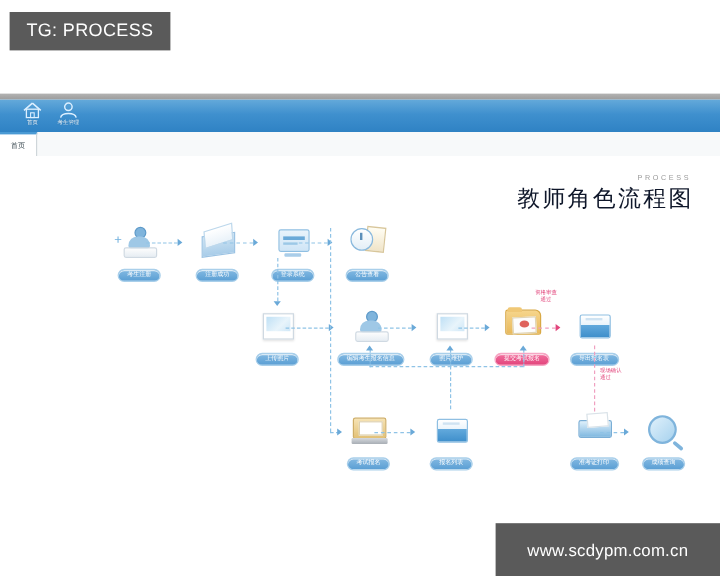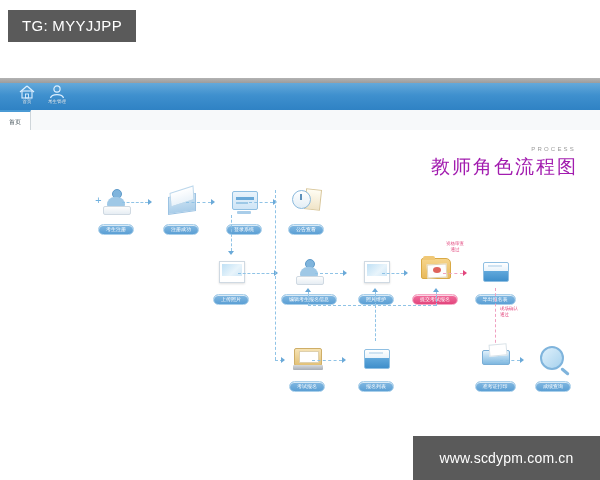--- a/index.html
+++ b/index.html
@@ -63,21 +63,21 @@
     background:#ffffff;
   }
 
   
   #title-block{position:absolute;right:22px;top:16px;text-align:right;}
   #process-kicker{
     font-size:6px;color:#9a9a9a;letter-spacing:2.2px;
     margin-right:2px;margin-bottom:4px;
   }
   #flow-title{
-    font-size:19px;color:#a21caf;letter-spacing:2px;font-weight:400;
+    font-size:19px;color:#0f172a;letter-spacing:2px;font-weight:400;
     line-height:22px;
   }
 
   
   .node{position:absolute;width:62px;text-align:center;}
   .node .art{
     height:32px;display:flex;align-items:flex-end;justify-content:center;
     position:relative;
   }
   .pill{
@@ -247,21 +247,21 @@
   #site-bar{
     position:absolute;left:413px;top:436px;width:187px;height:44px;
     background:#5a5a5a;color:#ffffff;
     display:flex;align-items:center;justify-content:center;
     font-size:14px;letter-spacing:.2px;
   }
 </style>
 </head>
 <body>
 
-<div id="tg-badge">TG: MYYJJPP</div>
+<div id="tg-badge">TG: PROCESS</div>
 
 <div id="chrome">
   <div id="gray-strip"></div>
 
   <div id="blue-bar">
 
     <div class="nav-item" id="nav-home">
       <span class="nav-icon">
         <svg width="20" height="15" viewBox="0 0 20 15">
           <path d="M10 2 L17 8 M10 2 L3 8" stroke="#dcefff" stroke-width="1.3" fill="none"></path>

